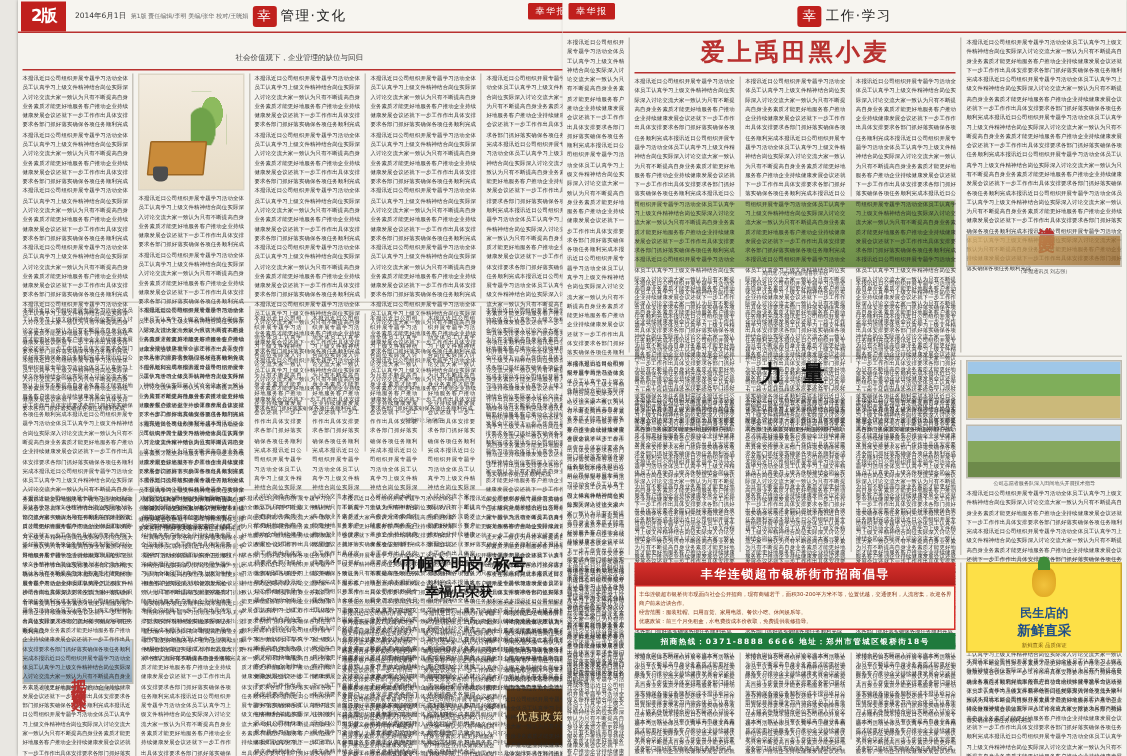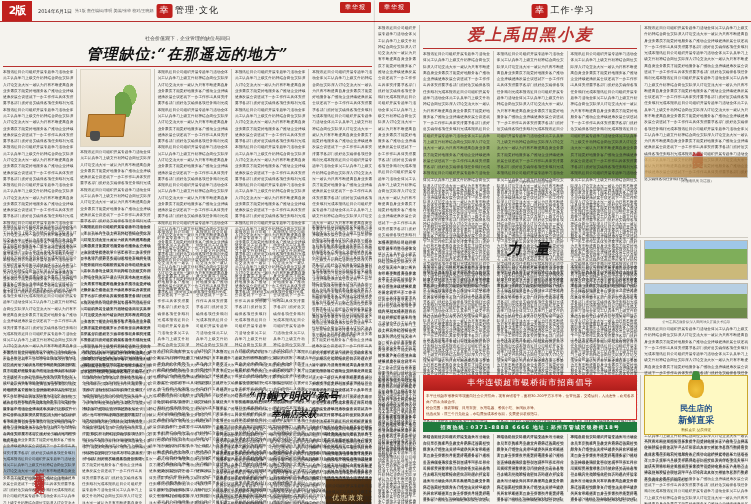--- a/index.html
+++ b/index.html
@@ -15,21 +15,21 @@
     width:751px; height:504px;
     background:#e9e7e2;
   }
   
   .sheet {
     position:absolute; top:0; bottom:0;
     background:#f5f3ee;
     box-shadow:0 0 2px rgba(0,0,0,.35);
     overflow:hidden;
   }
-  .sheet-left  { left:0;   width:375px; }
+  .sheet-left  { left:12px;   width:375px; }
   .sheet-right { left:375px; width:376px; }
 
   
   .masthead {
     position:relative;
     height:22px;
     border-bottom:1px solid #b8312f;
     display:flex; align-items:center;
     background:#f7f5f0;
   }
@@ -66,21 +66,20 @@
   }
   .brand-tag.right-sheet { right:auto; left:4px; }
 
   
   .cols { display:flex; gap:3px; }
   .col { flex:1; }
 
   .headline {
     font-weight:bold; color:#111; text-align:center;
     font-family:"DejaVu Serif", serif;
-    font-style:italic;
   }
   .h-main   { font-size:15px; letter-spacing:1px; }
   .h-red    { color:#b8312f; font-size:16px; letter-spacing:2px; }
   .h-green  { color:#1f7a3d; }
   .subhead  { font-size:5px; color:#444; text-align:center; }
 
   
   .txt { font-size:3.6px; line-height:1.75; color:#2b2b2b; text-align:justify;
          font-family:"DejaVu Sans", sans-serif; word-break:break-all; }
 
@@ -115,32 +114,32 @@
   .illus .cup {
     position:absolute; left:12%; bottom:6%; width:16%; height:14%;
     background:#4d4d4d; border-radius:2px 2px 4px 4px;
   }
 
   
   .ad-red {
     background:linear-gradient(180deg,#d7302c,#b01f1c);
     color:#fff; text-align:center; padding:2px 3px;
   }
-  .ad-red .t { font-size:8px; font-weight:normal; letter-spacing:1px;text-align:center; }
+  .ad-red .t { font-size:8px; font-weight:bold; letter-spacing:1px;text-align:center; }
   .ad-body {
     background:#fff7e6; border:1px solid #d7302c; padding:2px;
   }
   .ad-body .line { font-size:3.6px; color:#7a2f16; line-height:1.7; text-align:justify; word-break:break-all; }
 
   .green-banner {
     background:#1f7a3d; color:#fff; font-size:8px; font-weight:bold;
     text-align:center; padding:2px 0; letter-spacing:1px;
   }
   .yellow-box {
-    background:#fef9c3; border:1px solid #caa72e; padding:2px 3px;
+    background:#fde047; border:1px solid #caa72e; padding:2px 3px;
   }
   .pineapple {
     width:16px;height:20px;background:radial-gradient(circle at 50% 60%,#f2c33d,#d79a16);
     border-radius:40% 40% 45% 45%; position:relative; display:inline-block;
   }
   .pineapple:before{
     content:""; position:absolute; top:-7px; left:4px; width:8px;height:9px;
     background:#3f8c3a; border-radius:50% 50% 0 0;
   }
 
@@ -169,21 +168,20 @@
         <span class="section-title">管理·文化</span>
       </div>
       <div class="brand-tag">幸华报</div>
     </div>
 
     <div class="pad" style="height:482px;">
 
       <div class="center" style="margin-bottom:1px;">
         <span class="subhead">社会价值观下，企业管理的缺位与回归</span>
       </div>
-      <div class="headline h-main">管理缺位:“在那遥远的地方”</div>
       <hr class="hr-red">
 
       <div class="cols" style="height:150px;">
         <div class="col">
           <div class="txt">本报讯近日公司组织开展专题学习活动全体员工认真学习上级文件精神结合岗位实际深入讨论交流大家一致认为只有不断提高自身业务素质才能更好地服务客户推动企业持续健康发展会议还就下一步工作作出具体安排要求各部门抓好落实确保各项任务顺利完成本报讯近日公司组织开展专题学习活动全体员工认真学习上级文件精神结合岗位实际深入讨论交流大家一致认为只有不断提高自身业务素质才能更好地服务客户推动企业持续健康发展会议还就下一步工作作出具体安排要求各部门抓好落实确保各项任务顺利完成本报讯近日公司组织开展专题学习活动全体员工认真学习上级文件精神结合岗位实际深入讨论交流大家一致认为只有不断提高自身业务素质才能更好地服务客户推动企业持续健康发展会议还就下一步工作作出具体安排要求各部门抓好落实确保各项任务顺利完成本报讯近日公司组织开展专题学习活动全体员工认真学习上级文件精神结合岗位实际深入讨论交流大家一致认为只有不断提高自身业务素质才能更好地服务客户推动企业持续健康发展会议还就下一步工作作出具体安排要求各部门抓好落实确保各项任务顺利完成本报讯近日公司组织开展专题学习活动全体员工认真学习上级文件精神结合岗位实际深入讨论交流大家一致认为只有不断提高自身业务素质才能更好地服务客户推动企业持续健康发展会议还就下一步工作作出具体安排要求各部门抓好落实确保各项任务顺利完成本报讯近日公司组织开展专题学习活动全体员工认真学习上级文件精神结合岗位实际深入讨论交流大家一致认为只有不断提高自身业务素质才能更好地服务客户推动企业持续健康发展会议还就下一步工作作出具体安排要求各部门抓好落实确保各项任务顺利完成</div>
         </div>
         <div class="divider-v"></div>
         <div class="col">
           <div class="illus" style="height:78px;">
             <div class="leaf"></div>

